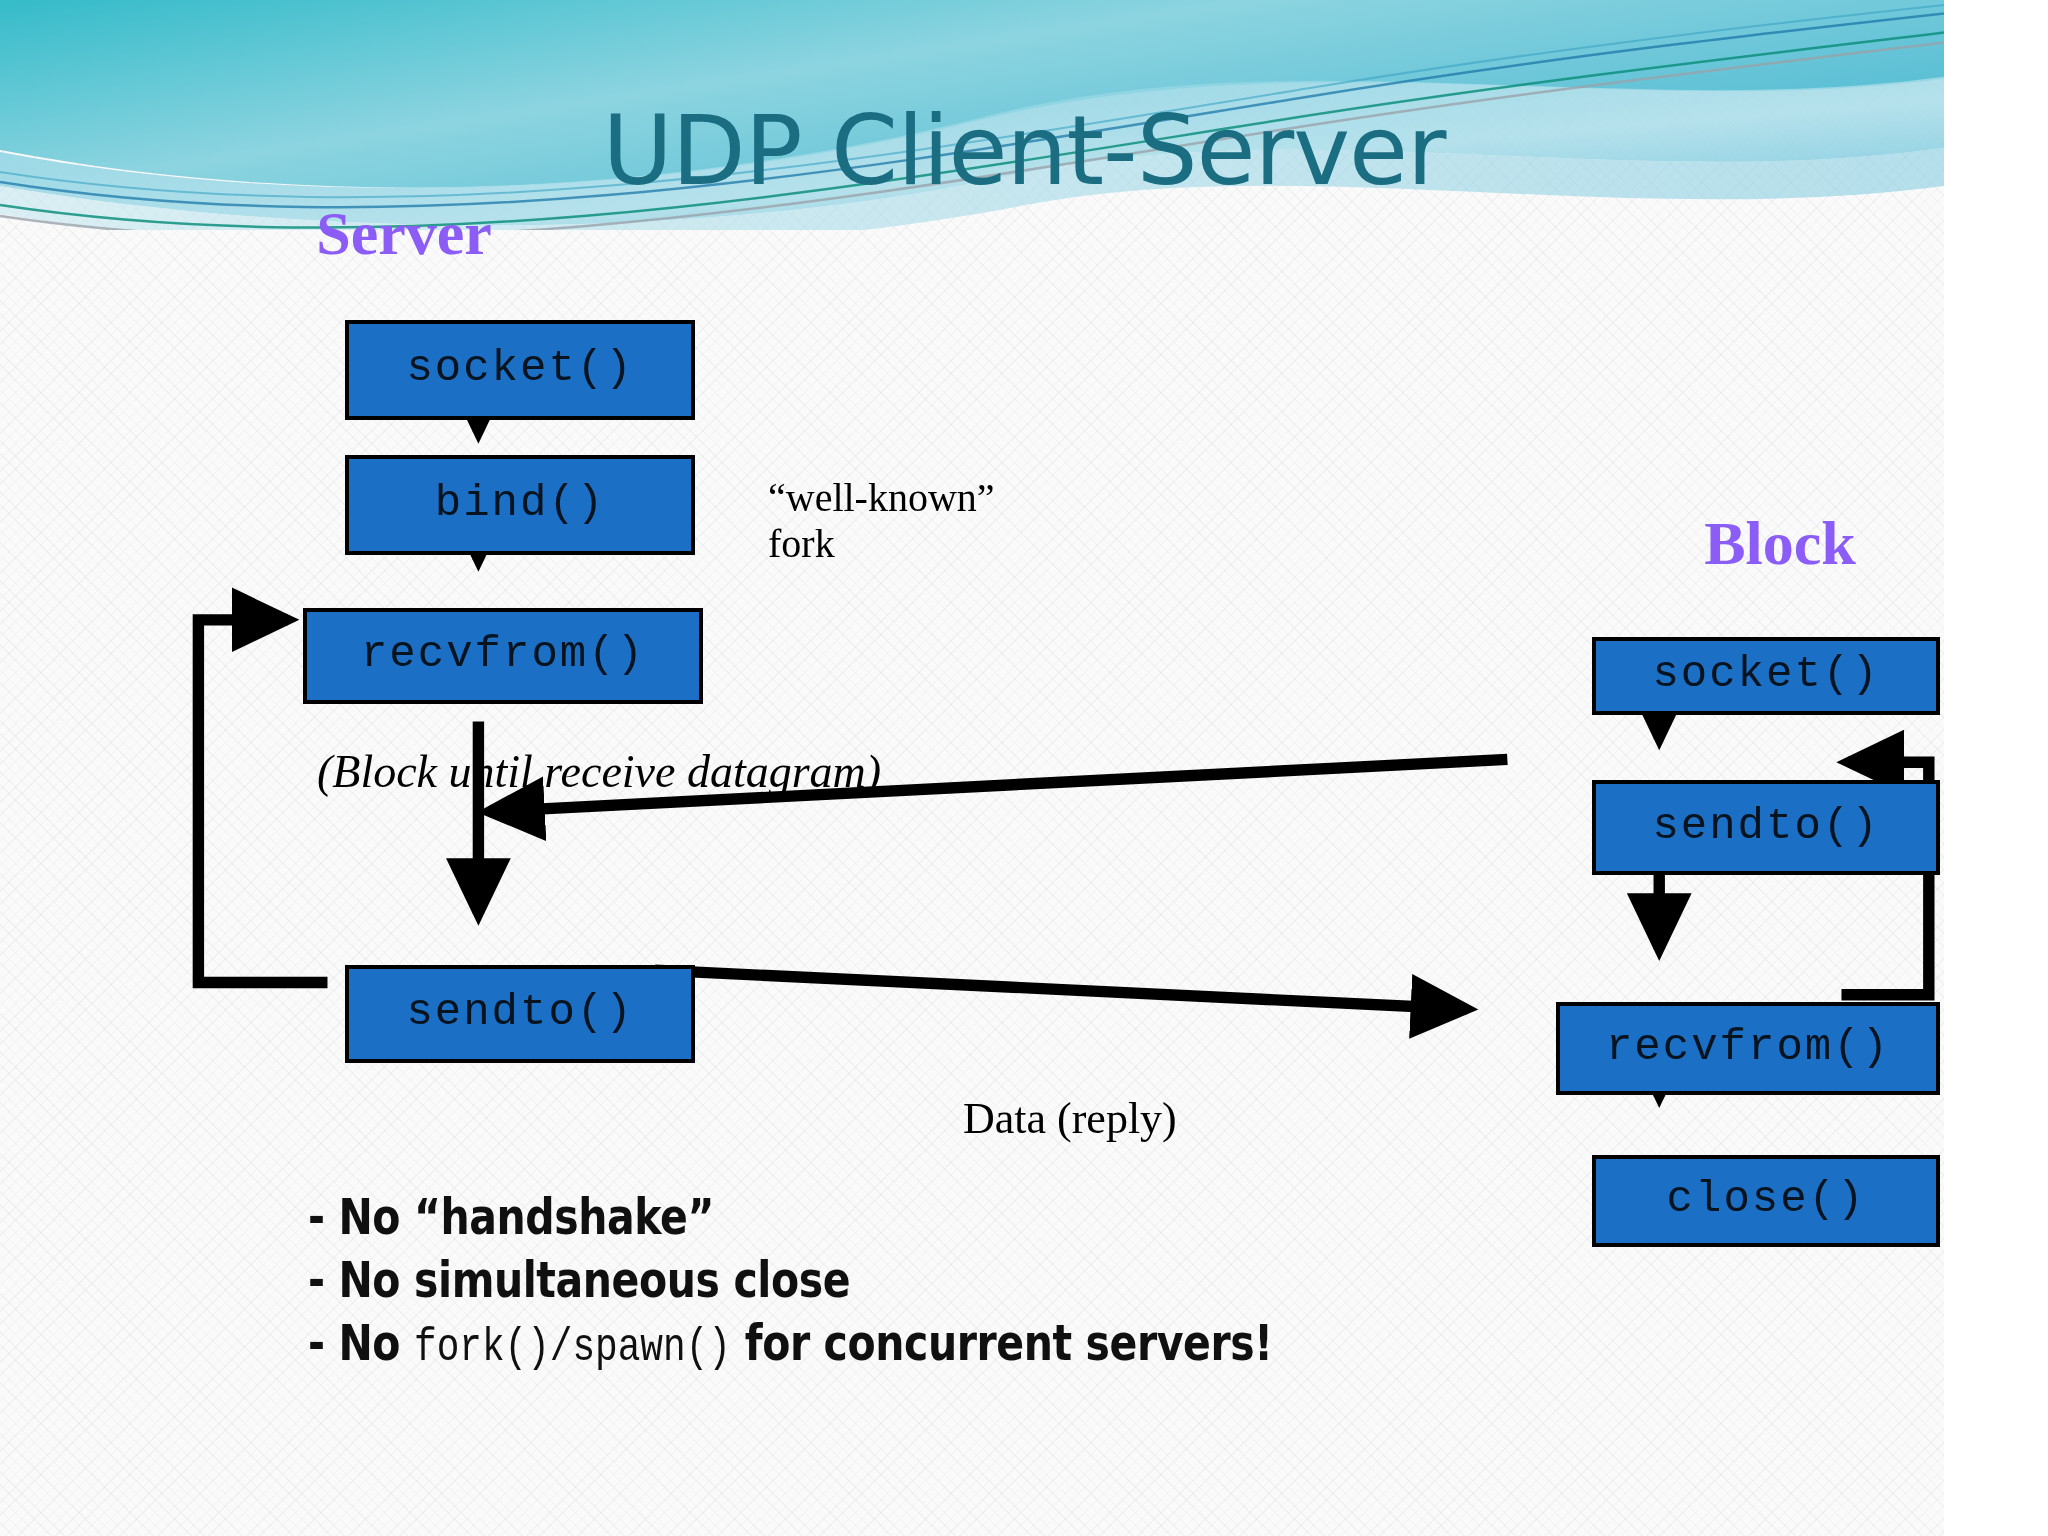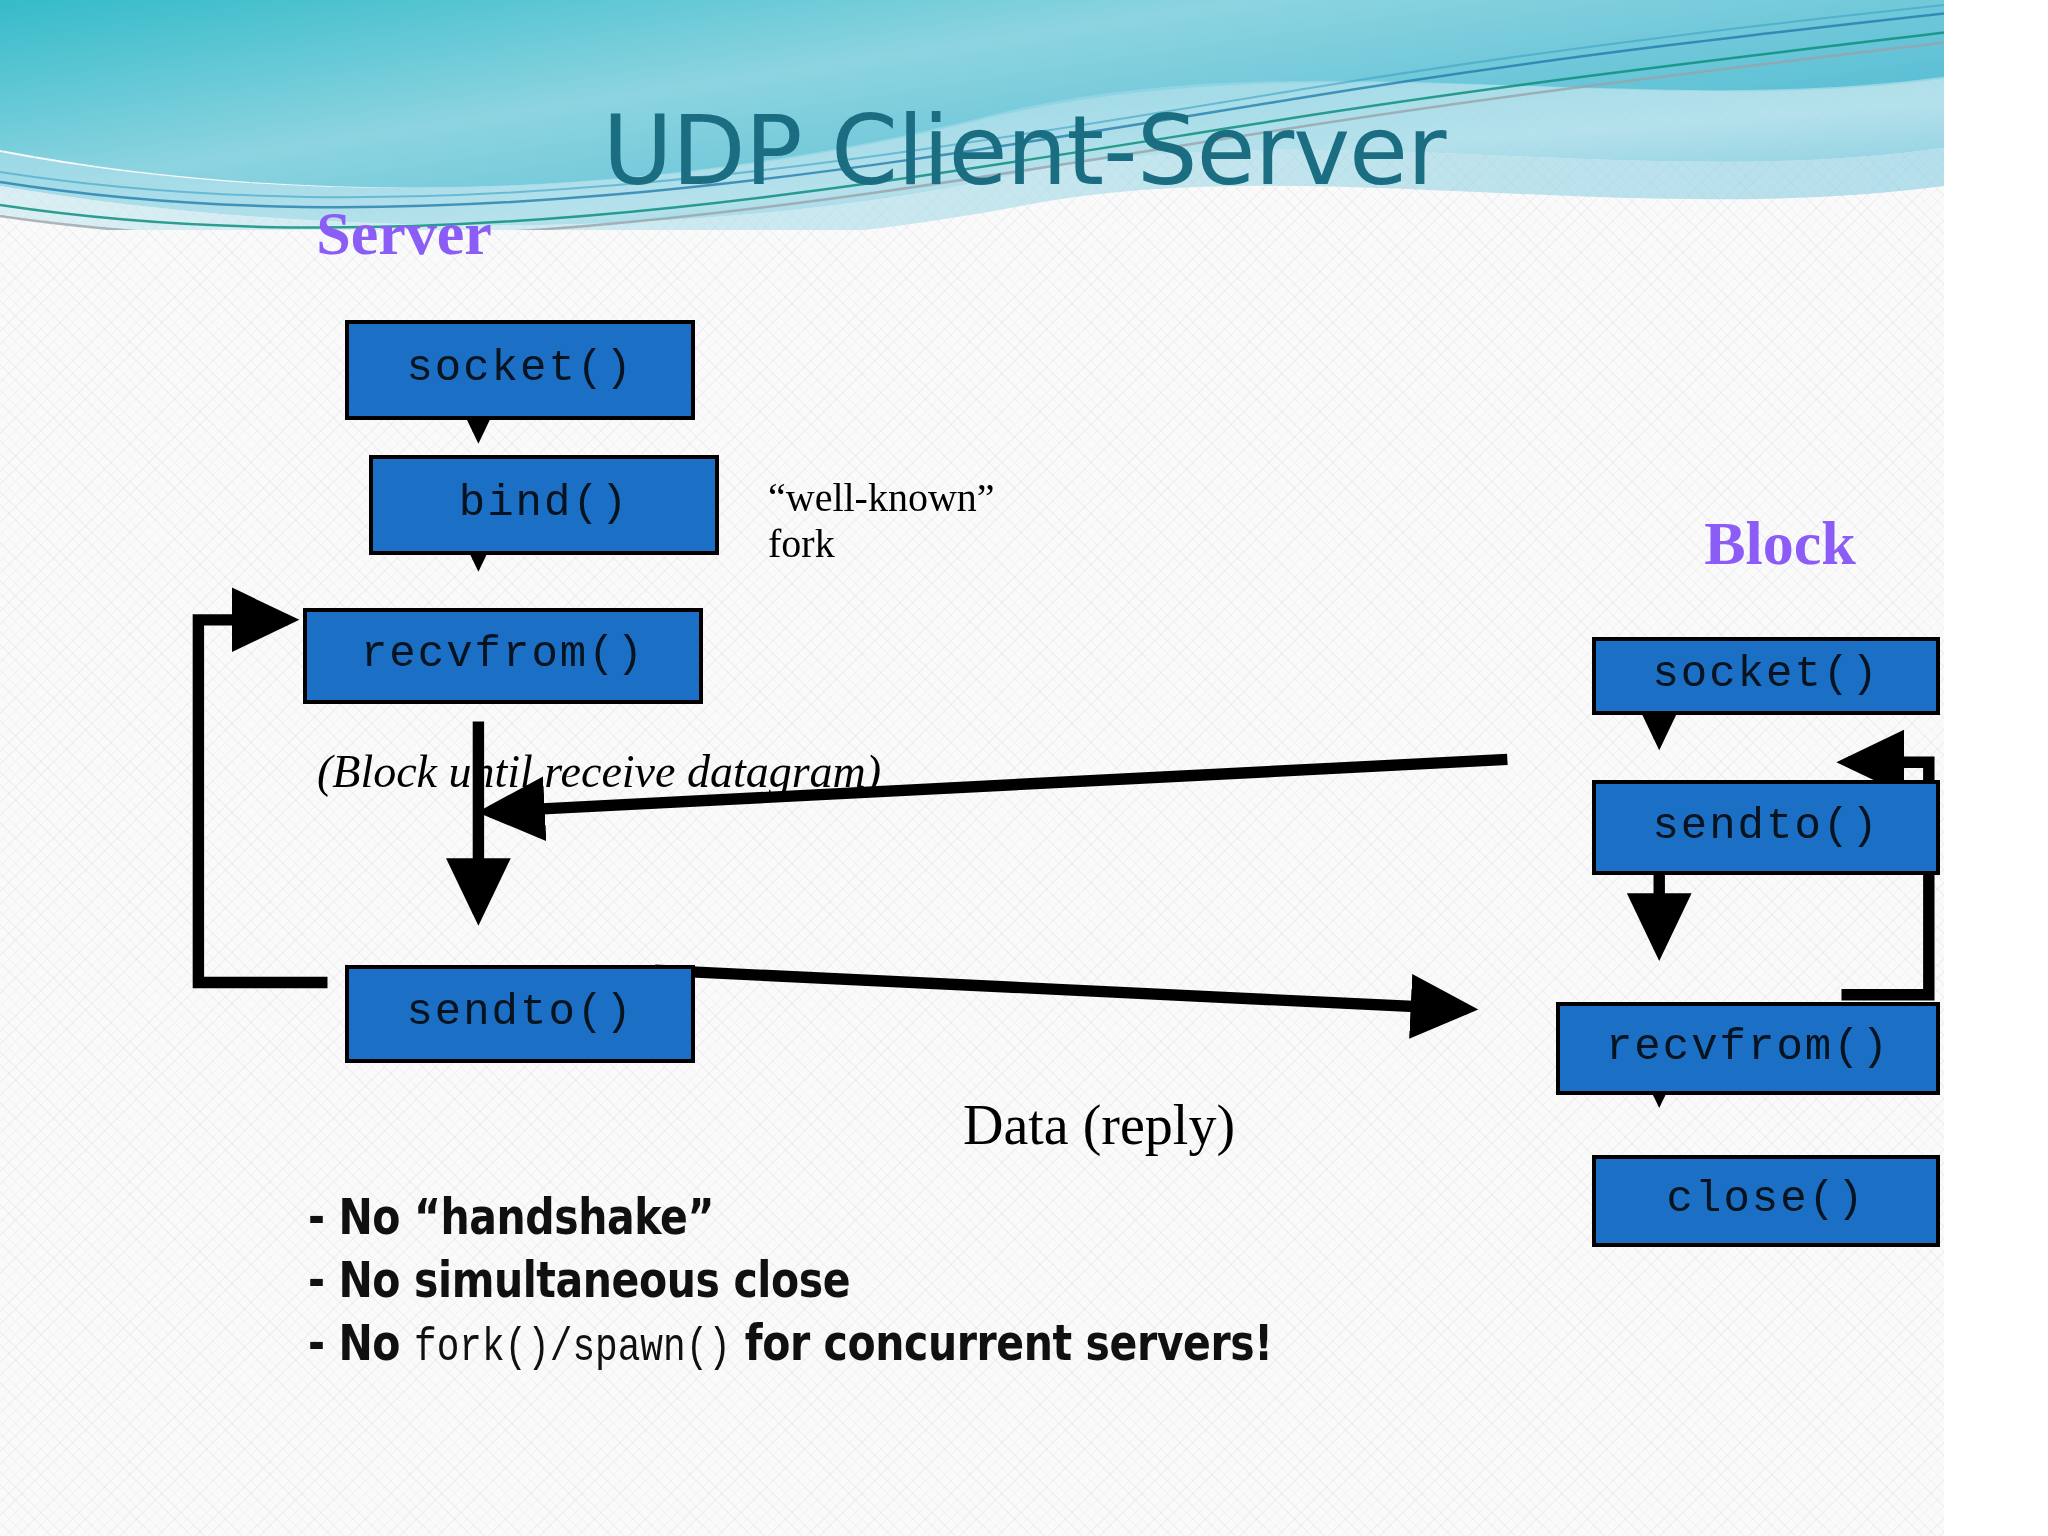--- a/index.html
+++ b/index.html
@@ -98,21 +98,21 @@
     line-height: 1.16;
     white-space: normal;
     width: 260px;
   }
   #block-note {
     left: 317px; top: 745px;
     font-size: 46px;
     font-style: italic;
   }
   #data-request { left: 1155px; top: 742px; font-size: 48px; }
-  #data-reply   { left: 963px;  top: 1093px; font-size: 56px; }
+  #data-reply   { left: 963px;  top: 1093px; font-size: 44px; }
 
   
   #notes {
     position: absolute;
     left: 308px; top: 1186px;
     font-family: "DejaVu Sans", sans-serif;
     font-size: 50px;
     font-weight: 600;
     color: #101010;
     line-height: 1.26;
@@ -198,21 +198,21 @@
       <path d="M1588,800 L515,855"></path>
 
       <path d="M690,1022 L1545,1063"></path>
     </g>
   </svg>
 
   <div class="fbox" style="left:345px; top:320px; width:350px; height:100px;">
     <span>socket()</span>
   </div>
 
-  <div class="fbox" style="left:345px; top:455px; width:350px; height:100px;margin-left:24px;">
+  <div class="fbox" style="left:345px; top:455px; width:350px; height:100px;">
     <span>bind()</span>
   </div>
 
   <div class="fbox" style="left:303px; top:608px; width:400px; height:96px;">
     <span>recvfrom()</span>
   </div>
 
   <div class="fbox" style="left:345px; top:965px; width:350px; height:98px;">
     <span>sendto()</span>
   </div>

